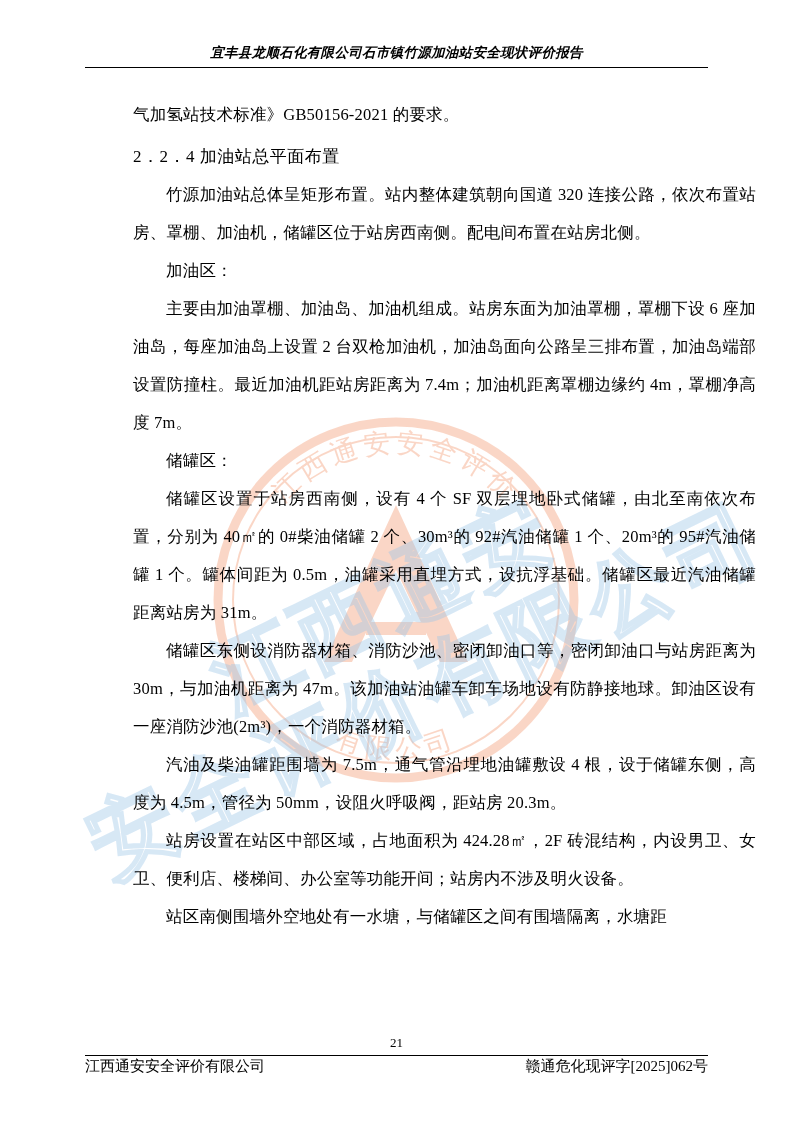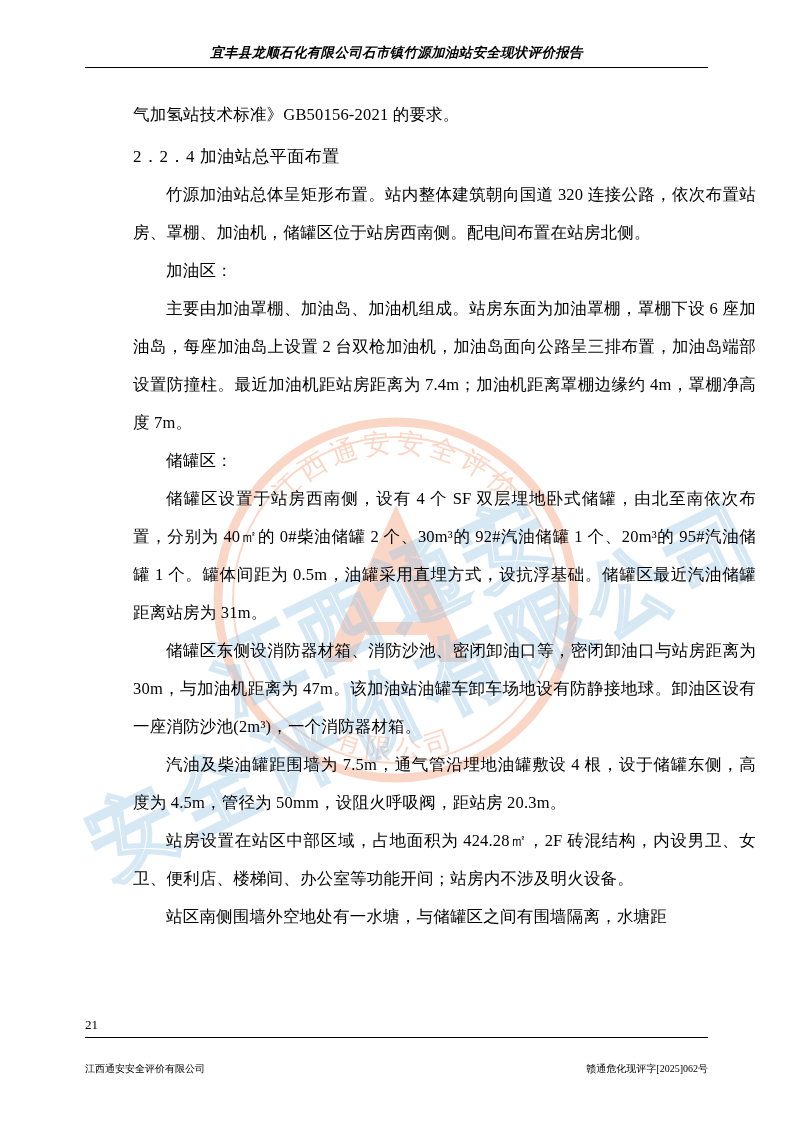--- a/index.html
+++ b/index.html
@@ -86,36 +86,36 @@
 
   
   .footer {
     position: absolute;
     left: 85px;
     bottom: 46px;
     width: 623px;
     z-index: 2;
   }
   .page-number {
-    text-align: left;
+    text-align: center;
     font-size: 13px;
     line-height: 18px;
     color: #000;
   }
   .footer-rule {
     margin-top: 3px;
     border-bottom: 1px solid #000;
     width: 100%;
   }
   .footer-row {
     display: flex;
     justify-content: space-between;
     align-items: center;
-    margin-top: 24px;
-    font-size: 10px;
+    margin-top: 1px;
+    font-size: 15px;
   }
   .footer-left, .footer-right {
     white-space: nowrap;
   }
 </style>
 </head>
 <body>
 
 <div class="page">
 

